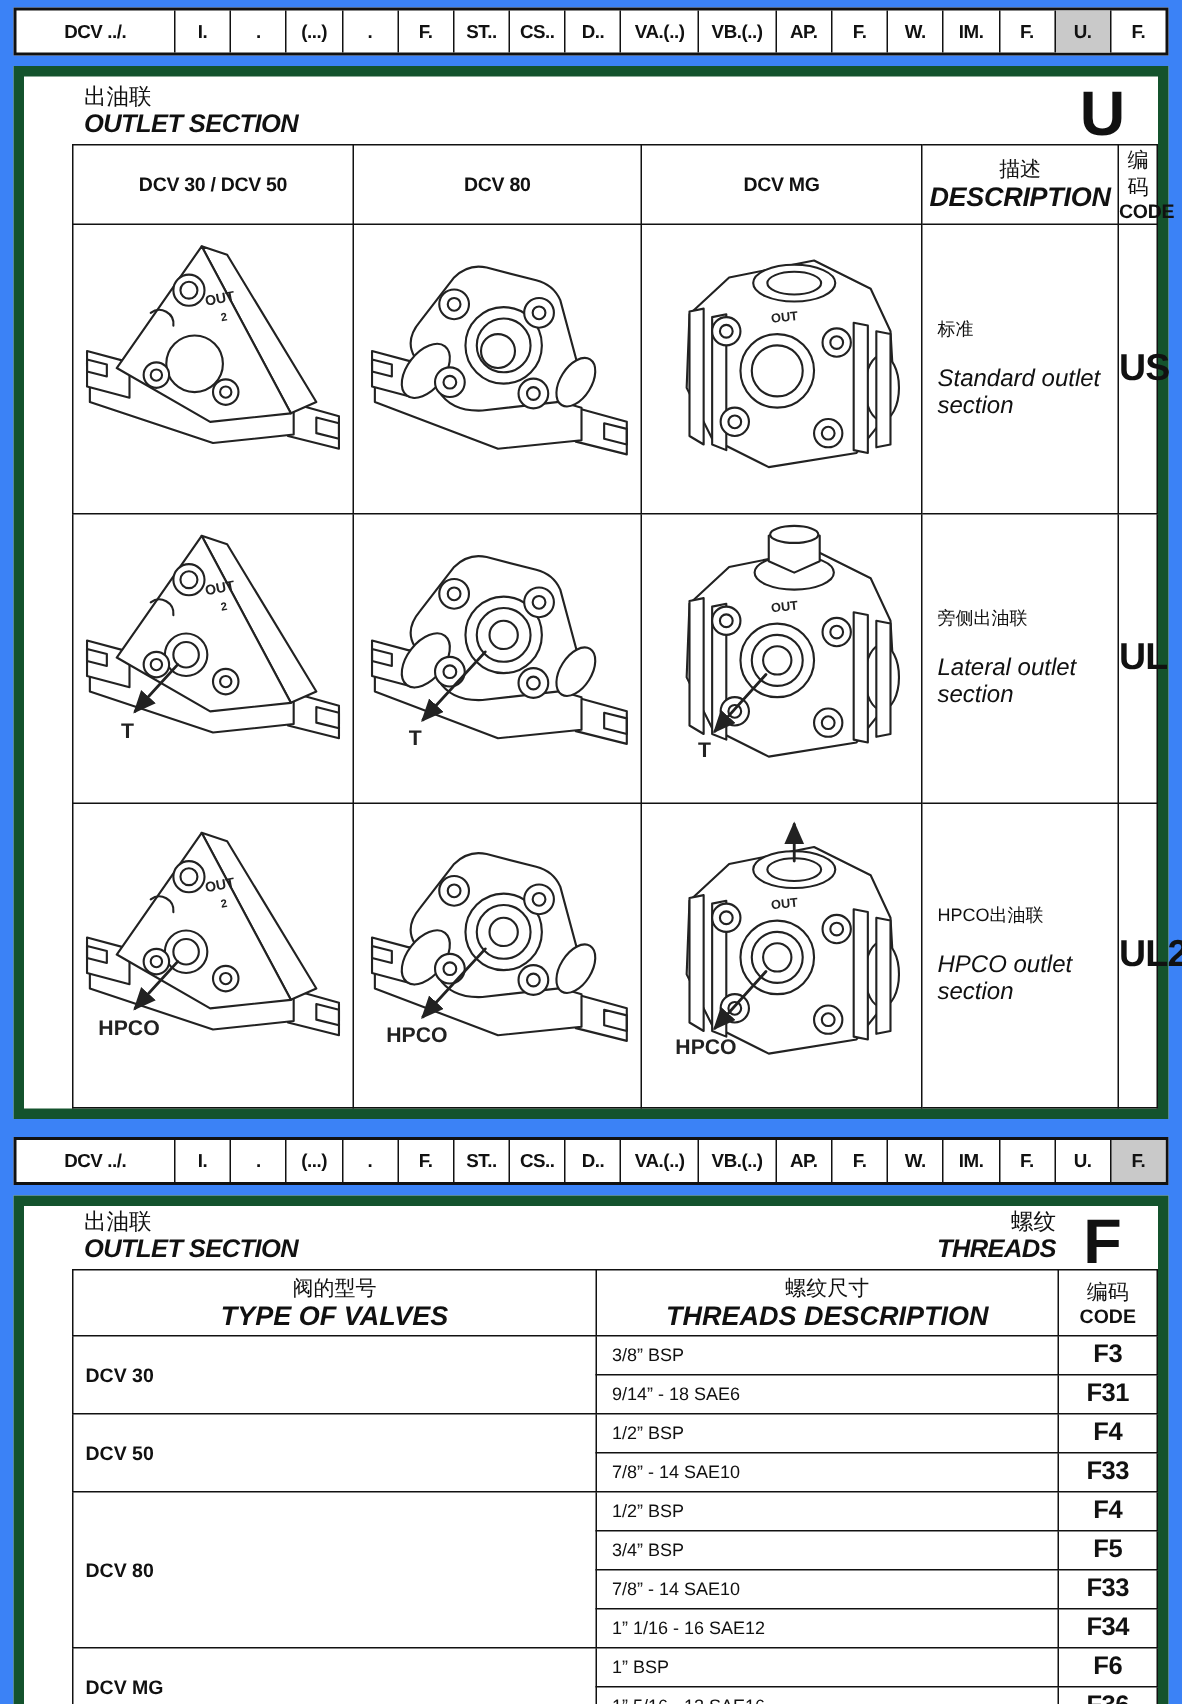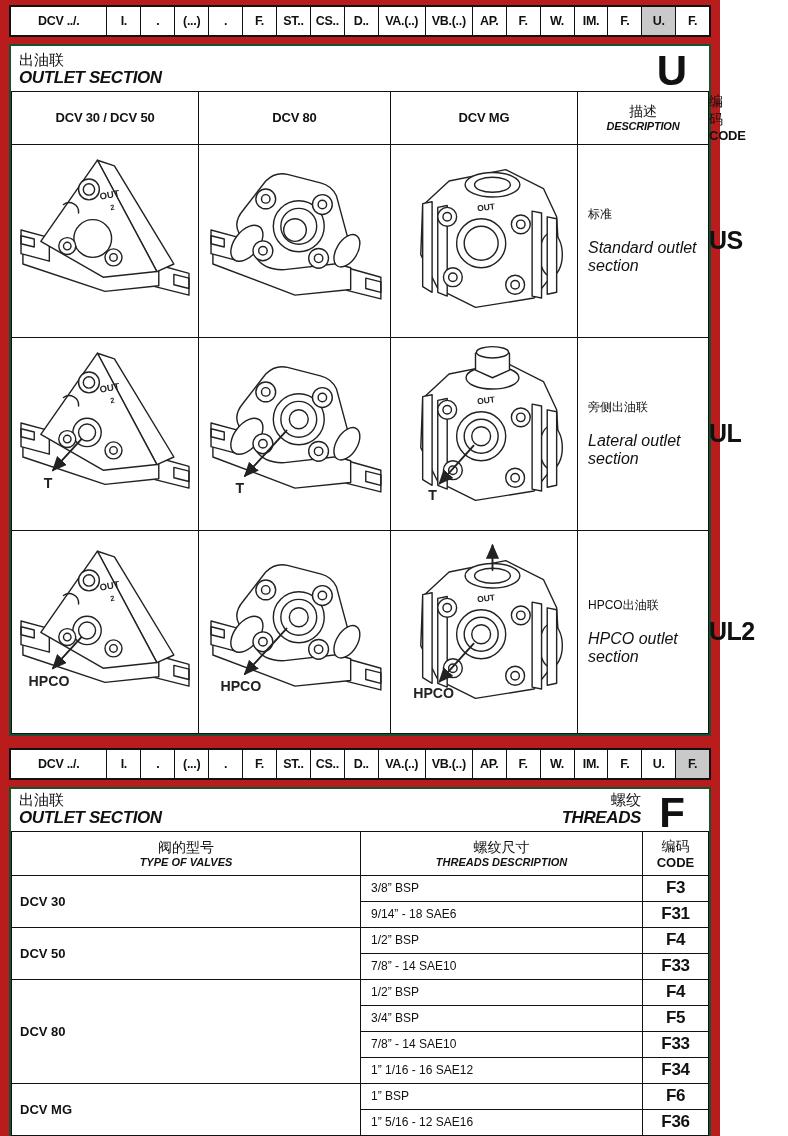--- a/index.html
+++ b/index.html
@@ -1,42 +1,42 @@
 <!DOCTYPE html>
 <html><head>
 <meta charset="utf-8">
 <style>
   html,body{margin:0;padding:0;background:#fff;}
   body{font-family:"Liberation Sans","DejaVu Sans",sans-serif;color:#111;}
-  .page{width:720px;height:1136px;box-sizing:border-box;padding:5px 9px;background:#b91c1c;}
+  .page{width:788px;height:1136px;box-sizing:border-box;padding:5px 9px;background:#3b82f6;}
 
   
   .strip{display:flex;border:2px solid #111;height:28px;margin-bottom:7px;background:#fff;}
   .strip .cell{flex:1;display:flex;align-items:center;justify-content:center;
     border-left:1px solid #111;font-weight:bold;font-size:12.5px;white-space:nowrap;letter-spacing:-0.3px;}
   .strip .cell.first{border-left:none;flex:2.9;}
   .strip .cell.wide{flex:1.4;}
 
   
-  .section{border:2px solid #14532d;background:#fff;}
+  .section{border:7px solid #14532d;background:#fff;padding-left:32px;}
   .section2{border-bottom-width:3px;}
 
   .titleband{display:flex;align-items:flex-end;padding:2px 6px 3px 8px;height:45px;box-sizing:border-box;}
   .tb-stack .zh{font-size:15px;line-height:1.25;}
   .tb-stack .en{font-size:17px;font-weight:bold;font-style:italic;line-height:1.1;letter-spacing:-0.4px;}
   .tb-spacer{flex:1;}
   .tb-right{text-align:right;}
   .bigcode{width:62px;text-align:center;font-size:42px;font-weight:bold;line-height:0.9;align-self:center;margin-top:6px;}
 
   table{border-collapse:collapse;width:100%;table-layout:fixed;}
   td,th{border:1px solid #111;padding:0;vertical-align:middle;box-sizing:border-box;}
   .vtable{border-top:1px solid #111;}
   .vtable th{height:42px;font-size:13px;font-weight:bold;text-align:center;letter-spacing:-0.2px;}
   .hdr2 .zh{font-weight:normal;font-size:14px;display:block;line-height:1.3;}
-  .hdr2 .en{font-weight:bold;font-style:italic;font-size:11px;display:block;line-height:1.2;}
+  .hdr2 .en{font-weight:bold;font-style:italic;font-size:18px;display:block;line-height:1.2;}
   .hdr2 .en2{font-weight:bold;font-size:13px;display:block;line-height:1.2;}
   .vtable td.draw{text-align:center;}
   .r1 td{height:193px;} .r2 td{height:193px;} .r3 td{height:203px;}
   td.desc{padding-left:10px;}
   td.desc .zh{font-size:12px;display:block;margin-bottom:16px;}
   td.desc .en{font-size:16px;font-style:italic;display:block;}
   td.ucode{text-align:center;font-weight:bold;font-size:25px;letter-spacing:-0.5px;}
 
   .ttable th{height:44px;font-size:13px;text-align:center;}
   .ttable td{height:26px;}

